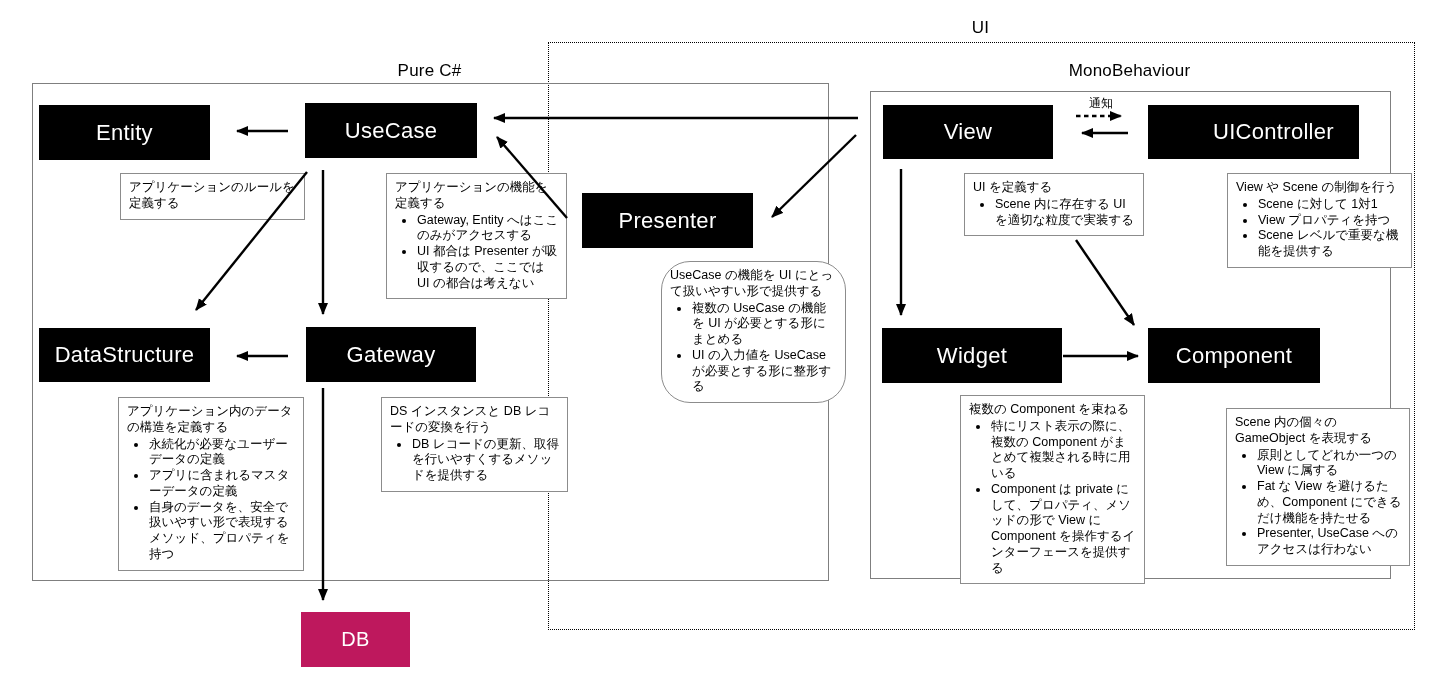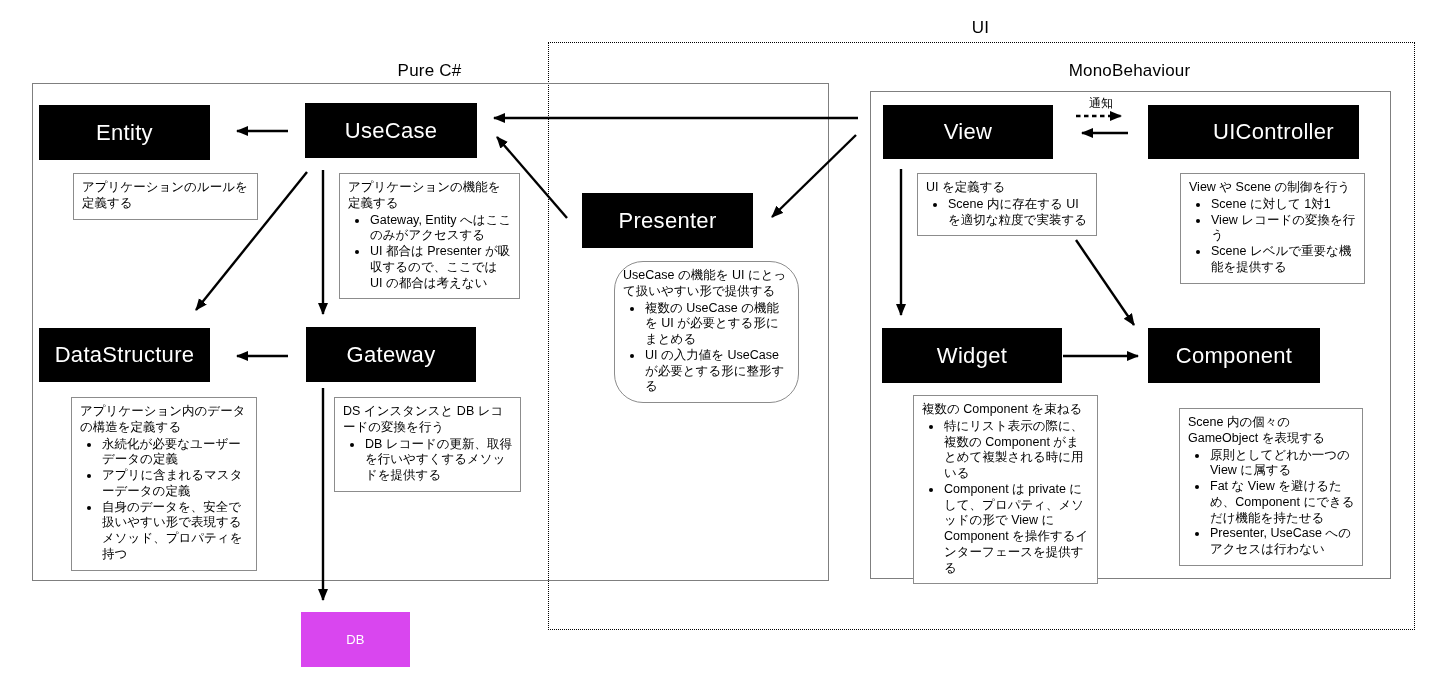--- a/index.html
+++ b/index.html
@@ -11,25 +11,25 @@
   .container.dotted{border:1.5px dotted #000;}
   .zone-label{
     position:absolute;font-size:17px;color:#000;text-align:center;
     letter-spacing:.2px;white-space:nowrap;
   }
   .node{
     position:absolute;background:#000;color:#fff;
     display:flex;align-items:center;justify-content:center;
     font-size:22px;letter-spacing:.3px;
   }
-  .node.gray{background:#d946ef;font-size:13px;}
+  .node.gray{background:#be185d;font-size:20px;}
   .note{
     position:absolute;background:#fff;border:1px solid #8c8c8c;
     font-size:12.5px;line-height:1.26;color:#000;
-    padding:6px 7px 7px 8px;box-sizing:border-box;
+    padding:6px 7px 7px 8px;box-sizing:border-box;margin-left:47px;
   }
   .note .lead{margin:0;}
   .note ul{margin:1px 0 0 0;padding-left:21px;}
   .note li{margin:0;padding-left:1px;}
   #arrows{position:absolute;left:0;top:0;pointer-events:none;}
   #arrows path{stroke:#000;stroke-width:2.4px;fill:none;}
   #arrows path.dashed{stroke-dasharray:4.5 3.5;}
   .tiny-label{position:absolute;font-size:12px;color:#000;white-space:nowrap;}
 </style>
 </head>
@@ -80,21 +80,21 @@
     <p class="lead">UI を定義する</p>
     <ul>
       <li>Scene 内に存在する UI を適切な粒度で実装する</li>
     </ul>
   </div>
 
   <div class="note" style="left:1180px;top:173px;width:185px;">
     <p class="lead">View や Scene の制御を行う</p>
     <ul>
       <li>Scene に対して 1対1</li>
-      <li>View レコードの変換を行う</li>
+      <li>View プロパティを持つ</li>
       <li>Scene レベルで重要な機能を提供する</li>
     </ul>
   </div>
 
   <div class="note" style="left:71px;top:397px;width:186px;">
     <p class="lead">アプリケーション内のデータの構造を定義する</p>
     <ul>
       <li>永続化が必要なユーザーデータの定義</li>
       <li>アプリに含まれるマスターデータの定義</li>
       <li>自身のデータを、安全で扱いやすい形で表現するメソッド、プロパティを持つ</li>

